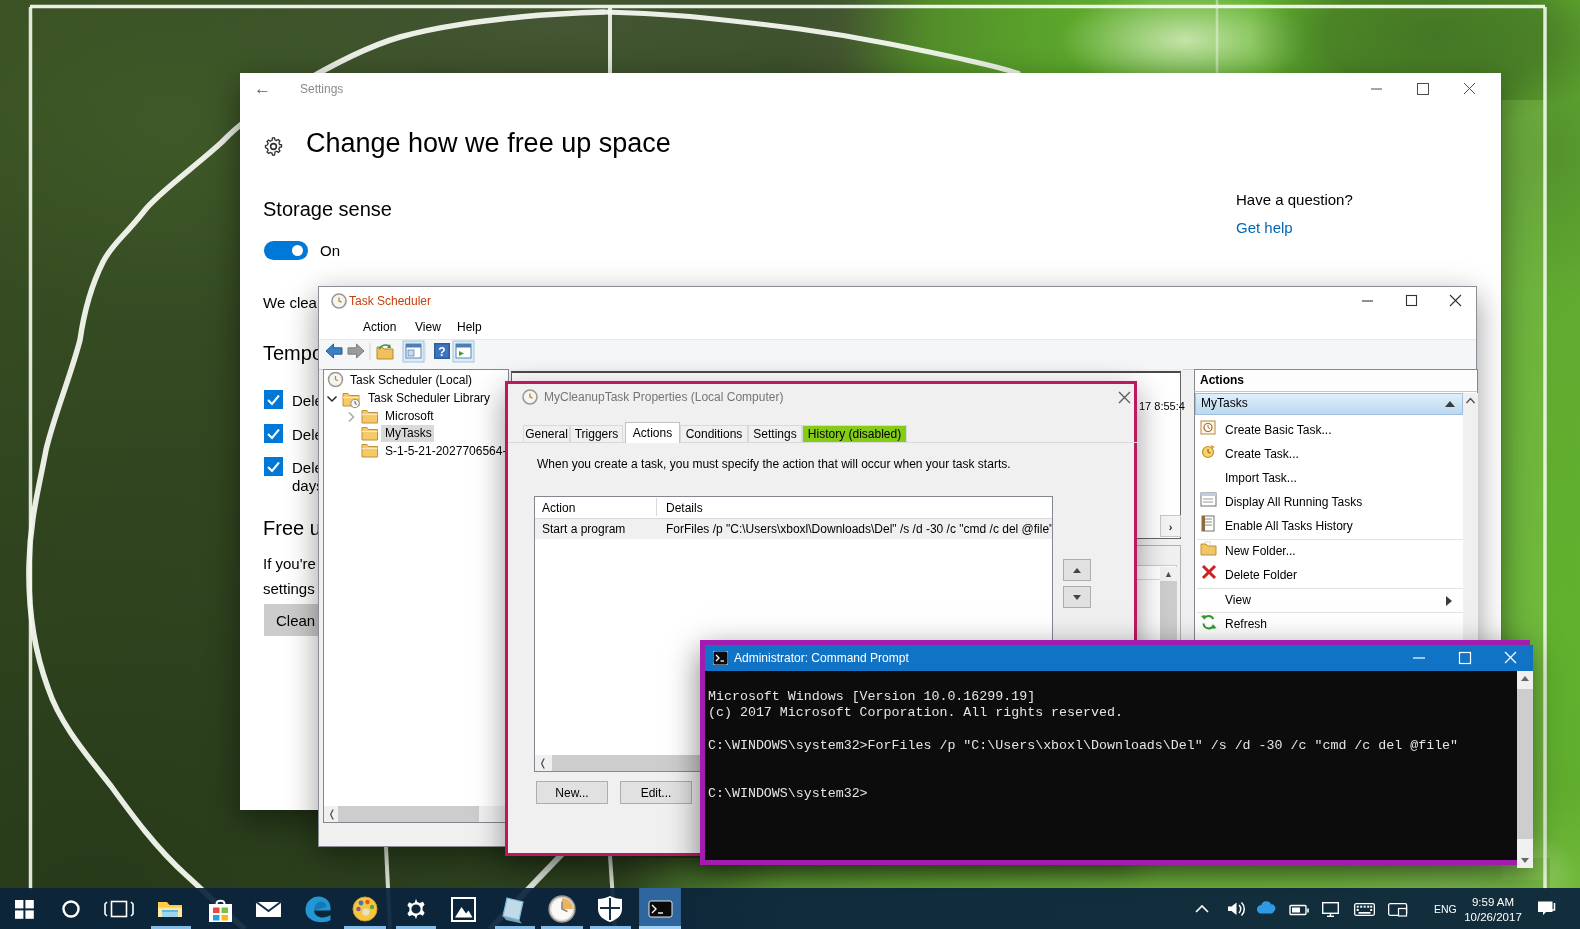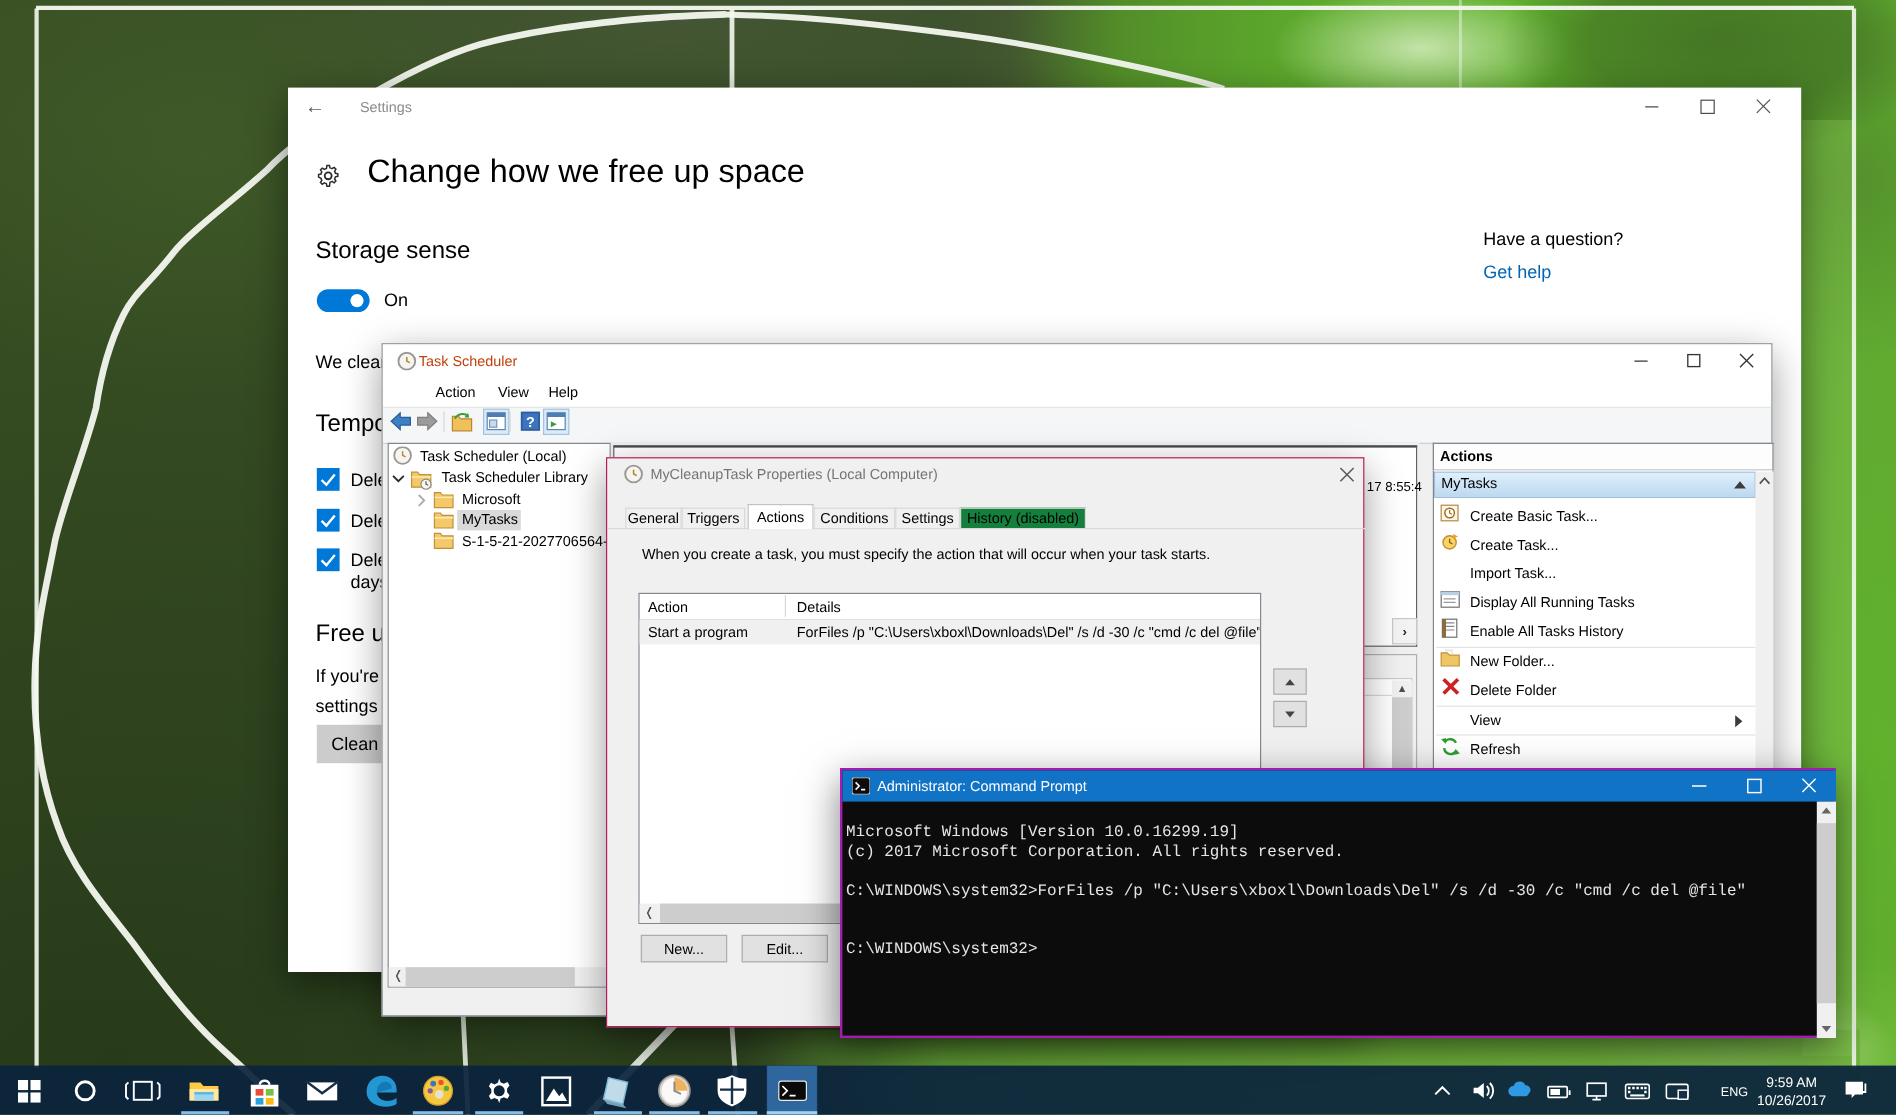--- a/index.html
+++ b/index.html
@@ -333,37 +333,37 @@
     <path d="M2 2 L14 14 M14 2 L2 14" stroke="#cc2222" stroke-width="3"></path>
   </svg>
   <svg class="abs" style="left:881px;top:326px;" width="18" height="18">
     <path d="M3.5 10.5 A5.3 5.3 0 0 0 13.5 12.5" fill="none" stroke="#2e9e2e" stroke-width="2"></path>
     <path d="M13.3 6 A5.3 5.3 0 0 0 4 5.5" fill="none" stroke="#2e9e2e" stroke-width="2"></path>
     <path d="M1 3 L5 2 L4.8 7 Z" fill="#2e9e2e"></path>
     <path d="M16.5 15 L12.5 16 L12.8 11 Z" fill="#2e9e2e"></path>
   </svg>
 </div>
 
-<div class="abs" id="dlg" style="left:505px;top:381px;width:632px;height:475px;background:#f0f0f0;border:1px solid #be185d;box-shadow:0 10px 30px rgba(0,0,0,0.4);">
+<div class="abs" id="dlg" style="left:505px;top:381px;width:632px;height:475px;background:#f0f0f0;border:3px solid #be185d;box-shadow:0 10px 30px rgba(0,0,0,0.4);">
   <svg class="abs" style="left:14px;top:5px;" width="16" height="16" viewBox="0 0 16 16">
     <circle cx="8" cy="8" r="7" fill="#f5f4f0" stroke="#9a9890" stroke-width="1.6"></circle>
     <path d="M8 4.4 L8 8 L10.6 9.2" stroke="#b58a2a" stroke-width="1.3" fill="none"></path>
   </svg>
   <div class="abs" style="left:36px;top:6px;font-size:12px;color:#757575;">MyCleanupTask Properties (Local Computer)</div>
   <svg class="abs" style="left:608px;top:5px;" width="18" height="18">
     <path d="M3 3 L14 14 M14 3 L3 14" stroke="#5a5a5a" stroke-width="1.3"></path>
   </svg>
 
   <div class="abs" style="left:0px;top:58px;width:632px;height:1px;background:#d9d9d9;"></div>
   <div class="abs" style="left:15px;top:41px;width:47px;height:17px;background:#f0f0f0;border:1px solid #d9d9d9;border-bottom:none;font-size:12px;text-align:center;line-height:17px;">General</div>
   <div class="abs" style="left:62px;top:41px;width:53px;height:17px;background:#f0f0f0;border:1px solid #d9d9d9;border-bottom:none;font-size:12px;text-align:center;line-height:17px;">Triggers</div>
   <div class="abs" style="left:117px;top:38px;width:55px;height:21px;background:#ffffff;border:1px solid #c2c2c2;border-bottom:none;font-size:12px;text-align:center;line-height:20px;">Actions</div>
   <div class="abs" style="left:172px;top:41px;width:68px;height:17px;background:#f0f0f0;border:1px solid #d9d9d9;border-bottom:none;font-size:12px;text-align:center;line-height:17px;">Conditions</div>
   <div class="abs" style="left:240px;top:41px;width:54px;height:17px;background:#f0f0f0;border:1px solid #d9d9d9;border-bottom:none;font-size:12px;text-align:center;line-height:17px;">Settings</div>
-  <div class="abs" style="left:294px;top:41px;width:105px;height:17px;background:#15803d;border:1px solid #d9d9d9;border-bottom:none;font-size:12px;text-align:center;line-height:17px;">History (disabled)</div>
+  <div class="abs" style="left:294px;top:41px;width:105px;height:17px;background:#84cc16;border:1px solid #d9d9d9;border-bottom:none;font-size:12px;text-align:center;line-height:17px;">History (disabled)</div>
 
   <div class="abs" style="left:29px;top:73px;font-size:12px;">When you create a task, you must specify the action that will occur when your task starts.</div>
 
   <div class="abs" style="left:26px;top:112px;width:519px;height:276px;background:#ffffff;border:1px solid #828790;"></div>
   <div class="abs" style="left:34px;top:117px;font-size:12px;">Action</div>
   <div class="abs" style="left:158px;top:117px;font-size:12px;text-align:center;">Details</div>
   <div class="abs" style="left:148px;top:114px;width:1px;height:18px;background:#d9d9d9;"></div>
   <div class="abs" style="left:27px;top:134px;width:517px;height:1px;background:#d9d9d9;"></div>
   <div class="abs" style="left:27px;top:135px;width:517px;height:20px;background:#f0f0f0;"></div>
   <div class="abs" style="left:34px;top:138px;font-size:12px;">Start a program</div>
@@ -380,21 +380,21 @@
   <div class="abs" style="left:555px;top:202px;width:28px;height:22px;background:#e1e1e1;border:1px solid #adadad;"></div>
   <svg class="abs" style="left:564px;top:210px;" width="10" height="7">
         <path d="M1 1 L5 6 L9 1 Z" fill="#444"></path>
       </svg>
 
   <div class="abs" style="left:28px;top:397px;width:72px;height:23px;background:#e1e1e1;border:1px solid #adadad;font-size:12px;text-align:center;line-height:22px;">New...</div>
   <div class="abs" style="left:112px;top:397px;width:72px;height:23px;background:#e1e1e1;border:1px solid #adadad;font-size:12px;text-align:center;line-height:22px;">Edit...</div>
   <div class="abs" style="left:196px;top:397px;width:72px;height:23px;background:#e1e1e1;border:1px solid #adadad;font-size:12px;text-align:center;line-height:22px;">Delete</div>
 </div>
 
-<div class="abs" id="cmd" style="left:700px;top:640px;width:830px;height:225px;background:#0c0c0c;border:2px solid #a21caf;box-shadow:0 10px 30px rgba(0,0,0,0.5);">
+<div class="abs" id="cmd" style="left:700px;top:640px;width:830px;height:225px;background:#0c0c0c;border:5px solid #a21caf;box-shadow:0 10px 30px rgba(0,0,0,0.5);">
   <div class="abs" style="left:0;top:0;width:828px;height:26px;background:#1173c5;"></div>
   <svg class="abs" style="left:8px;top:6px;" width="15" height="14">
     <rect x="0" y="0" width="15" height="14" rx="2" fill="#0c0c0c" stroke="#cccccc" stroke-width="1"></rect>
     <path d="M3 4 L6 7 L3 10" stroke="#fff" stroke-width="1.3" fill="none"></path>
     <line x1="7.5" y1="10" x2="11" y2="10" stroke="#fff" stroke-width="1.3"></line>
   </svg>
   <div class="abs" style="left:29px;top:6px;font-size:12px;color:#ffffff;">Administrator: Command Prompt</div>
   <svg class="abs" style="left:700px;top:0px;" width="128" height="26">
     <g stroke="#fff" stroke-width="1.2" fill="none">
       <line x1="8" y1="13" x2="20" y2="13"></line>

